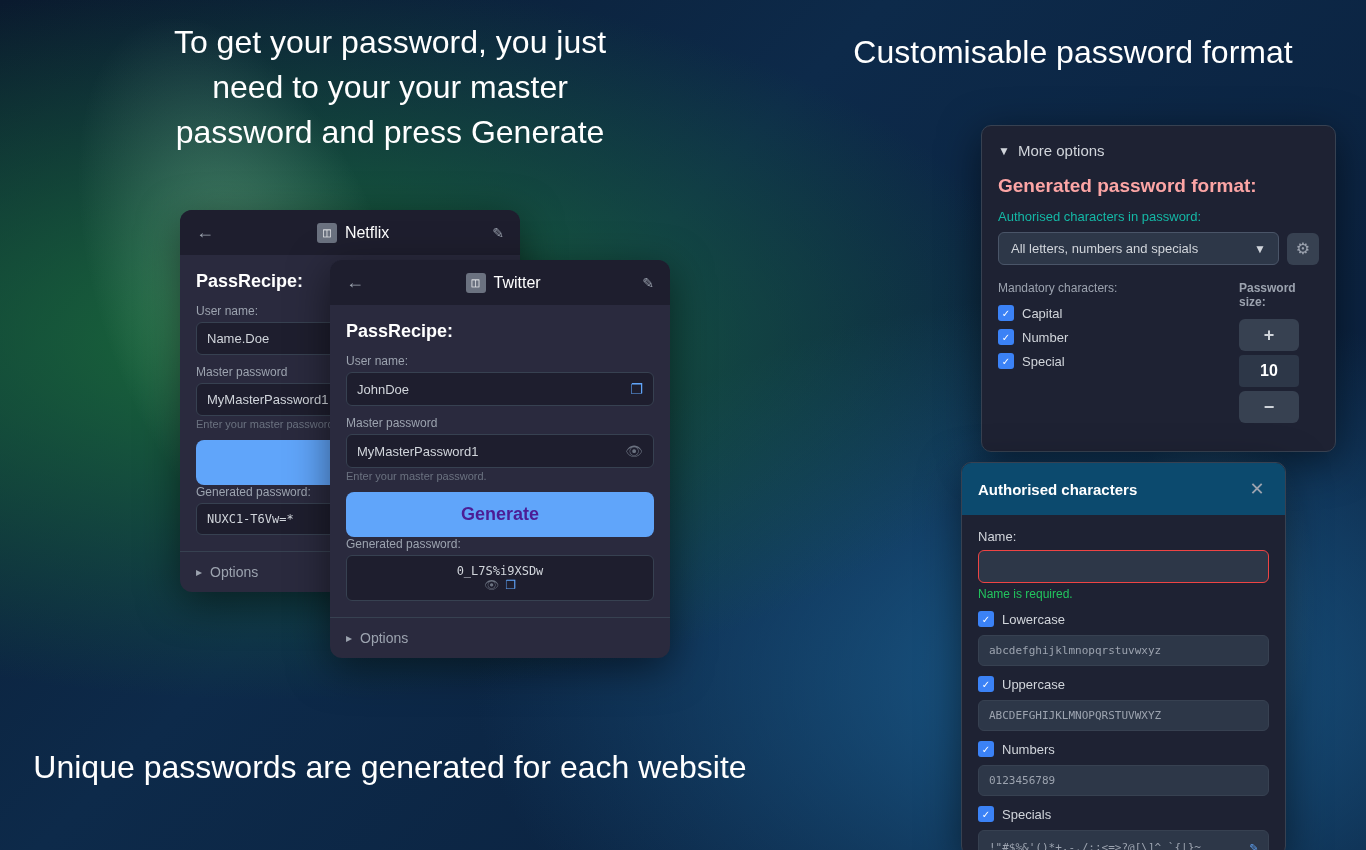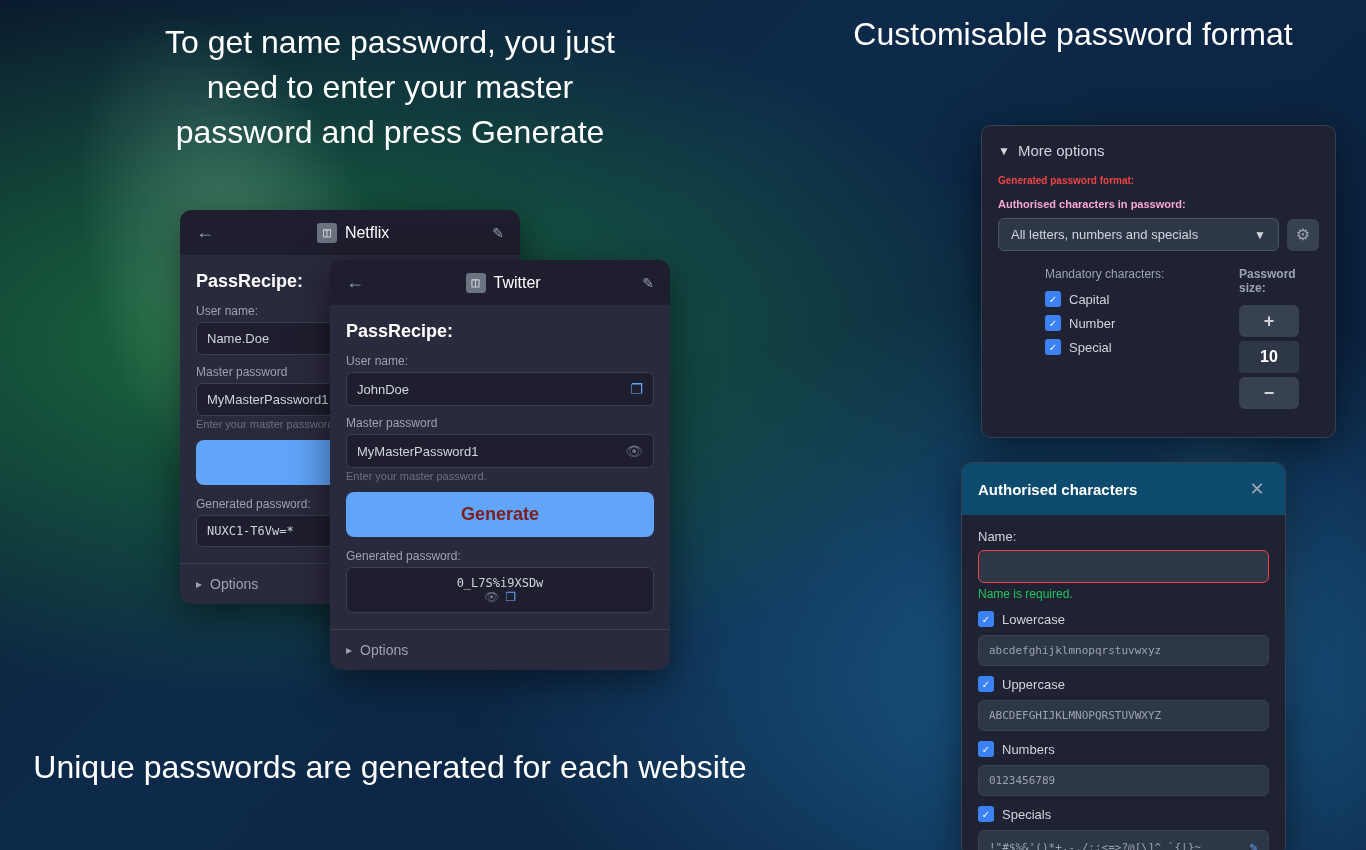--- a/index.html
+++ b/index.html
@@ -76,21 +76,21 @@
       line-height: 1.4;
     }
 
     
     .right-header {
       position: absolute;
       right: 0;
       top: 0;
       width: 586px;
       text-align: center;
-      padding-top: 12px;
+      padding-top: 30px;
       color: white;
       font-size: 32px;
       font-weight: 400;
       line-height: 1.4;
     }
 
     
     .windows-container {
       position: absolute;
       left: 180px;
@@ -195,28 +195,28 @@
     .field-hint {
       color: #6b7280;
       font-size: 11px;
       margin-top: -8px;
       margin-bottom: 10px;
     }
 
     .generate-btn {
       width: 100%;
       background: #60a5fa;
-      color: #7f1d1d;
+      color: #4c1d95;
       border: none;
       border-radius: 8px;
       padding: 12px;
       font-size: 18px;
       font-weight: 600;
       cursor: pointer;
-      margin-bottom: 12px;
+      margin-bottom: 0;
     }
 
     .generated-label {
       color: #9ca3af;
       font-size: 12px;
       margin-bottom: 4px;
     }
 
     .generated-value {
       background: #1e1e2e;
@@ -260,31 +260,30 @@
       display: flex;
       align-items: center;
       gap: 8px;
       color: #d1d5db;
       font-size: 15px;
       margin-bottom: 16px;
       cursor: pointer;
     }
 
     .section-title {
-      color: #ef4444;
-      font-size: 10px;
+      color: #fca5a5;
+      font-size: 19px;
       font-weight: 600;
       margin-bottom: 12px;
     }
 
     .sub-label {
-      color: #f9a8d4;
-      font-size: 11px;
+      color: #14b8a6;
+      font-size: 13px;
       margin-bottom: 8px;
-      font-weight: bold;
     }
 
     .select-row {
       display: flex;
       align-items: center;
       gap: 8px;
       margin-bottom: 16px;
     }
 
     .select-box {
@@ -309,21 +308,20 @@
       display: flex;
       align-items: center;
       justify-content: center;
       cursor: pointer;
       color: #9ca3af;
     }
 
     .mandatory-section {
       display: flex;
       margin-bottom: 8px;
-      margin-left: 47px;
     }
 
     .mandatory-col {
       flex: 1;
     }
 
     .size-col {
       width: 80px;
       font-weight: bold;
     }
@@ -473,21 +471,21 @@
     }
   </style>
 </head>
 <body>
 
 <div class="bg"></div>
 <div class="glow"></div>
 <div class="glow2"></div>
 
 <div class="left-text">
-  <p class="main-title">To get name password, you  just need to enter your master password and press Generate</p>
+  <p class="main-title">To get your password, you  just need to your your master password and press Generate</p>
   <p class="bottom-title">Unique passwords are generated  for each website</p>
 </div>
 
 <div class="right-header">
   <span>Customisable password format</span>
 </div>
 
 <div class="windows-container">
 
   <div class="netflix-window">

